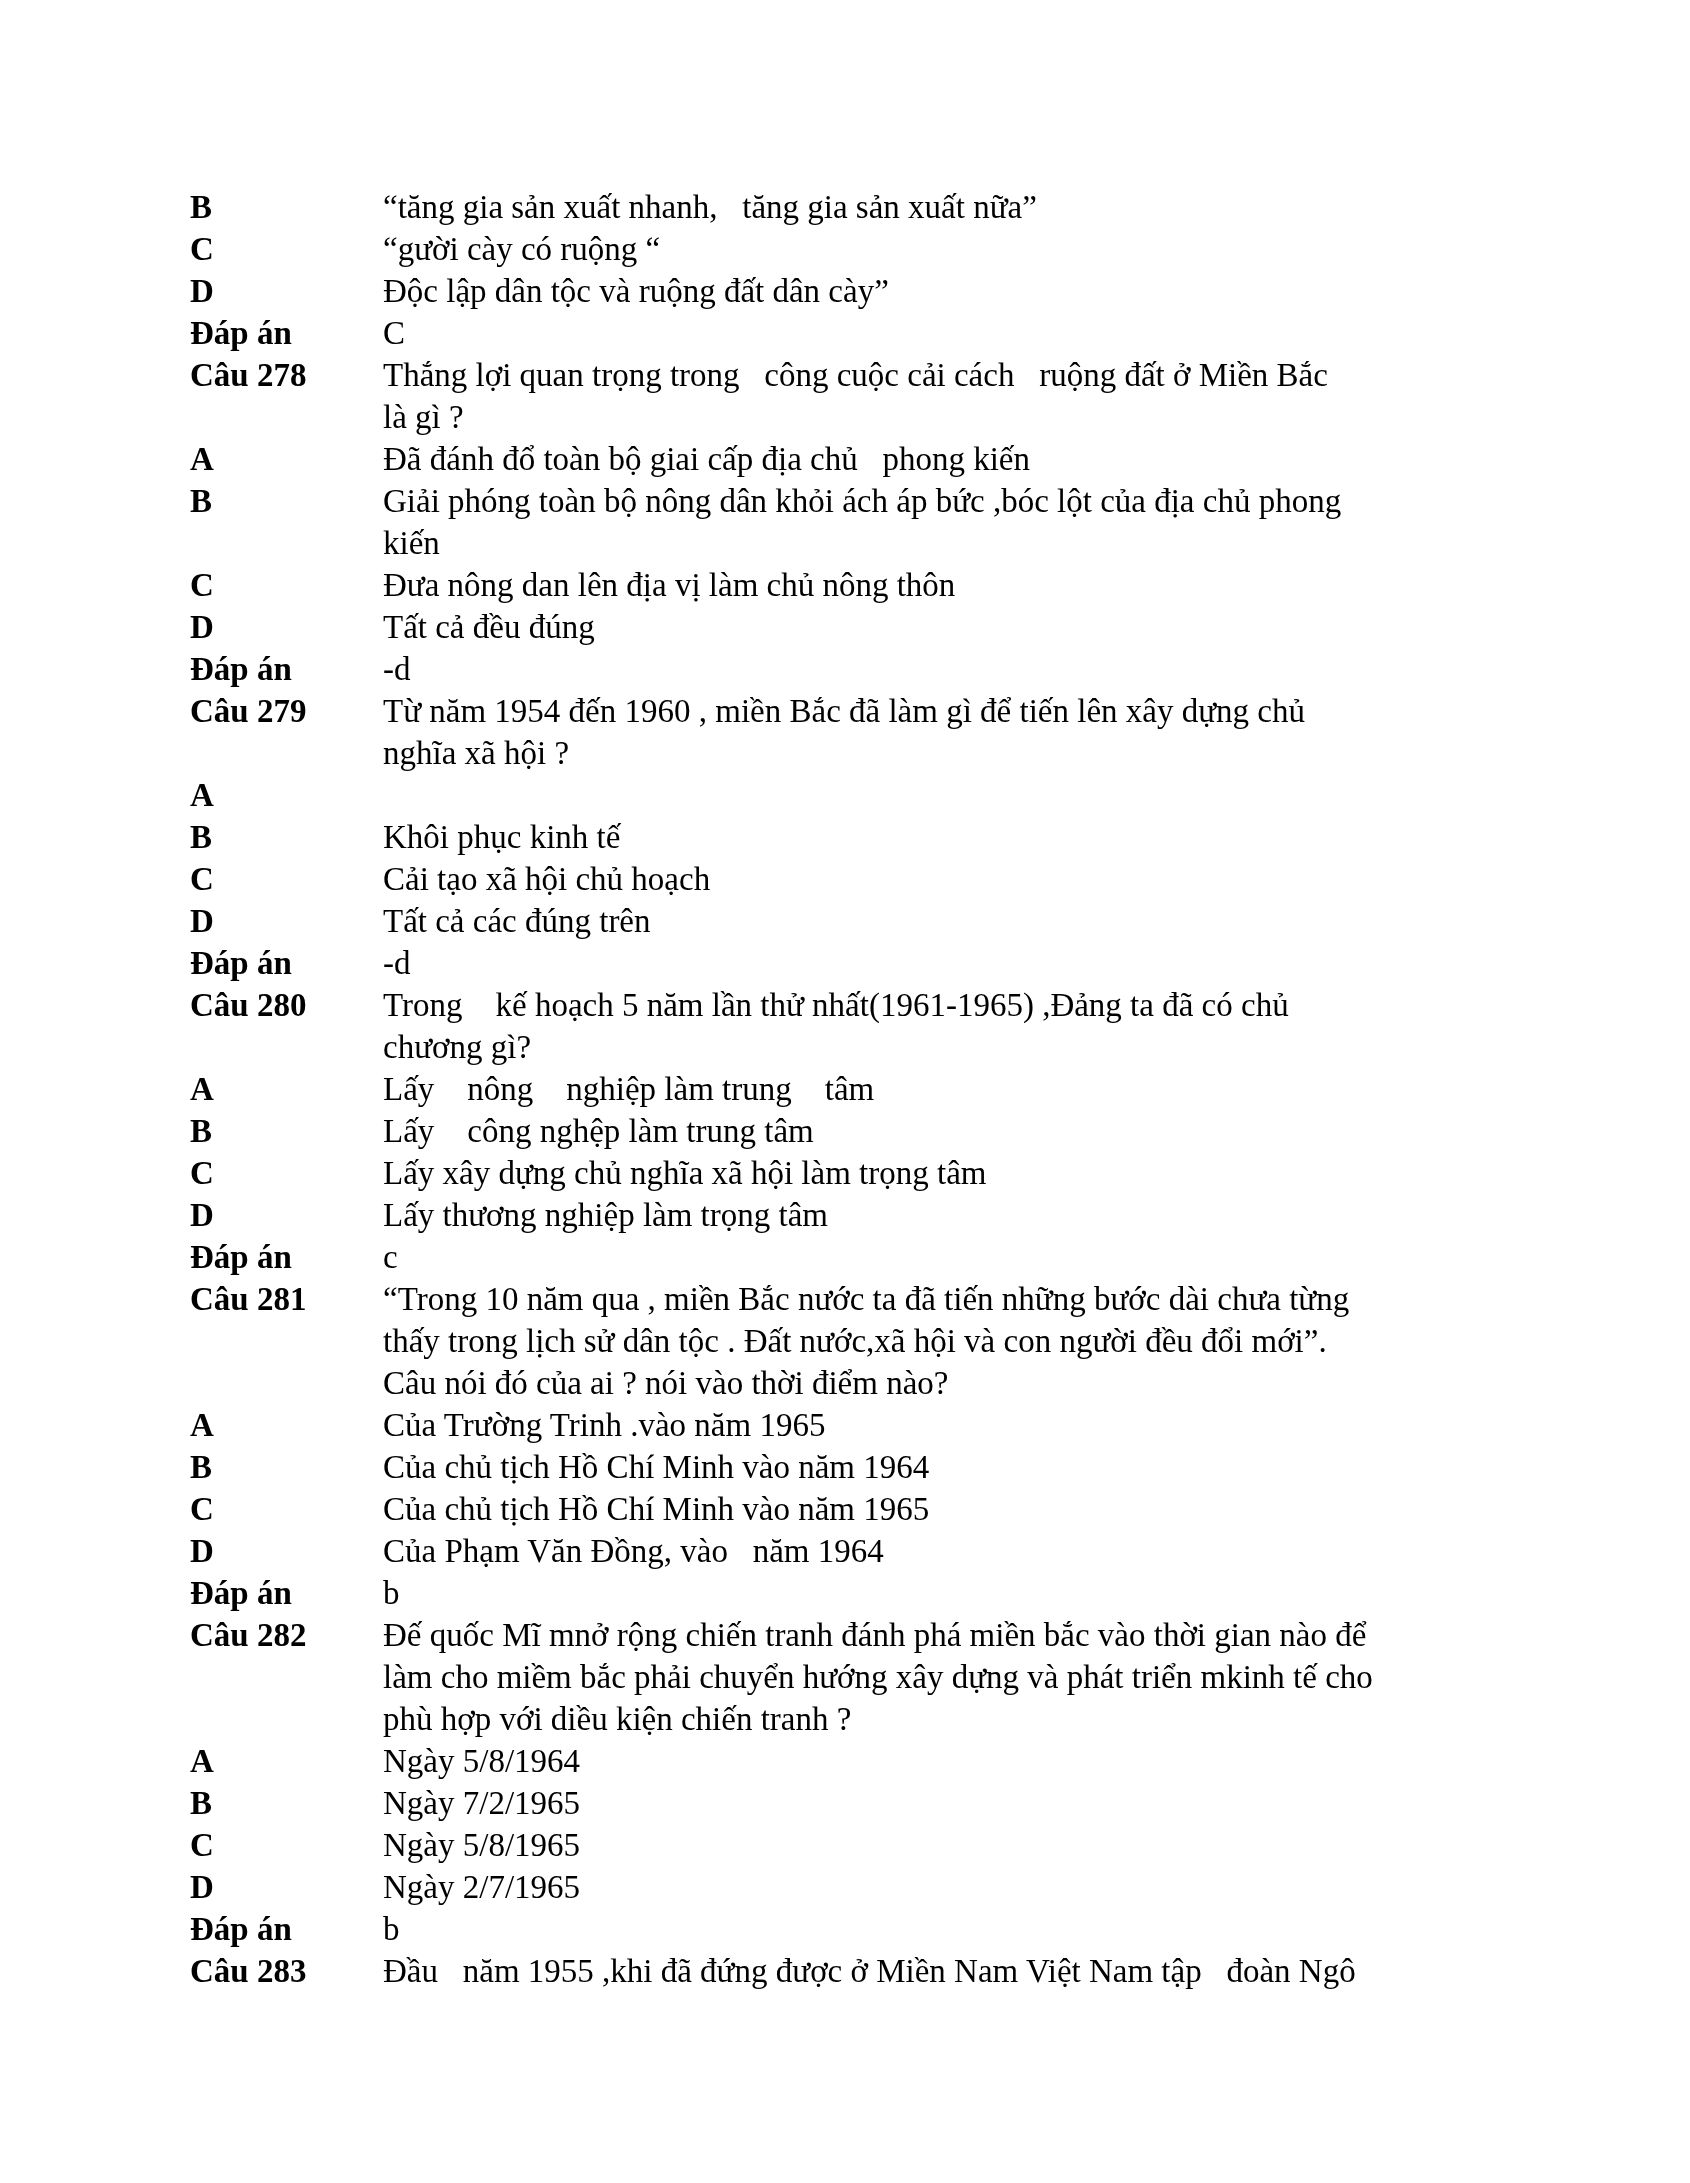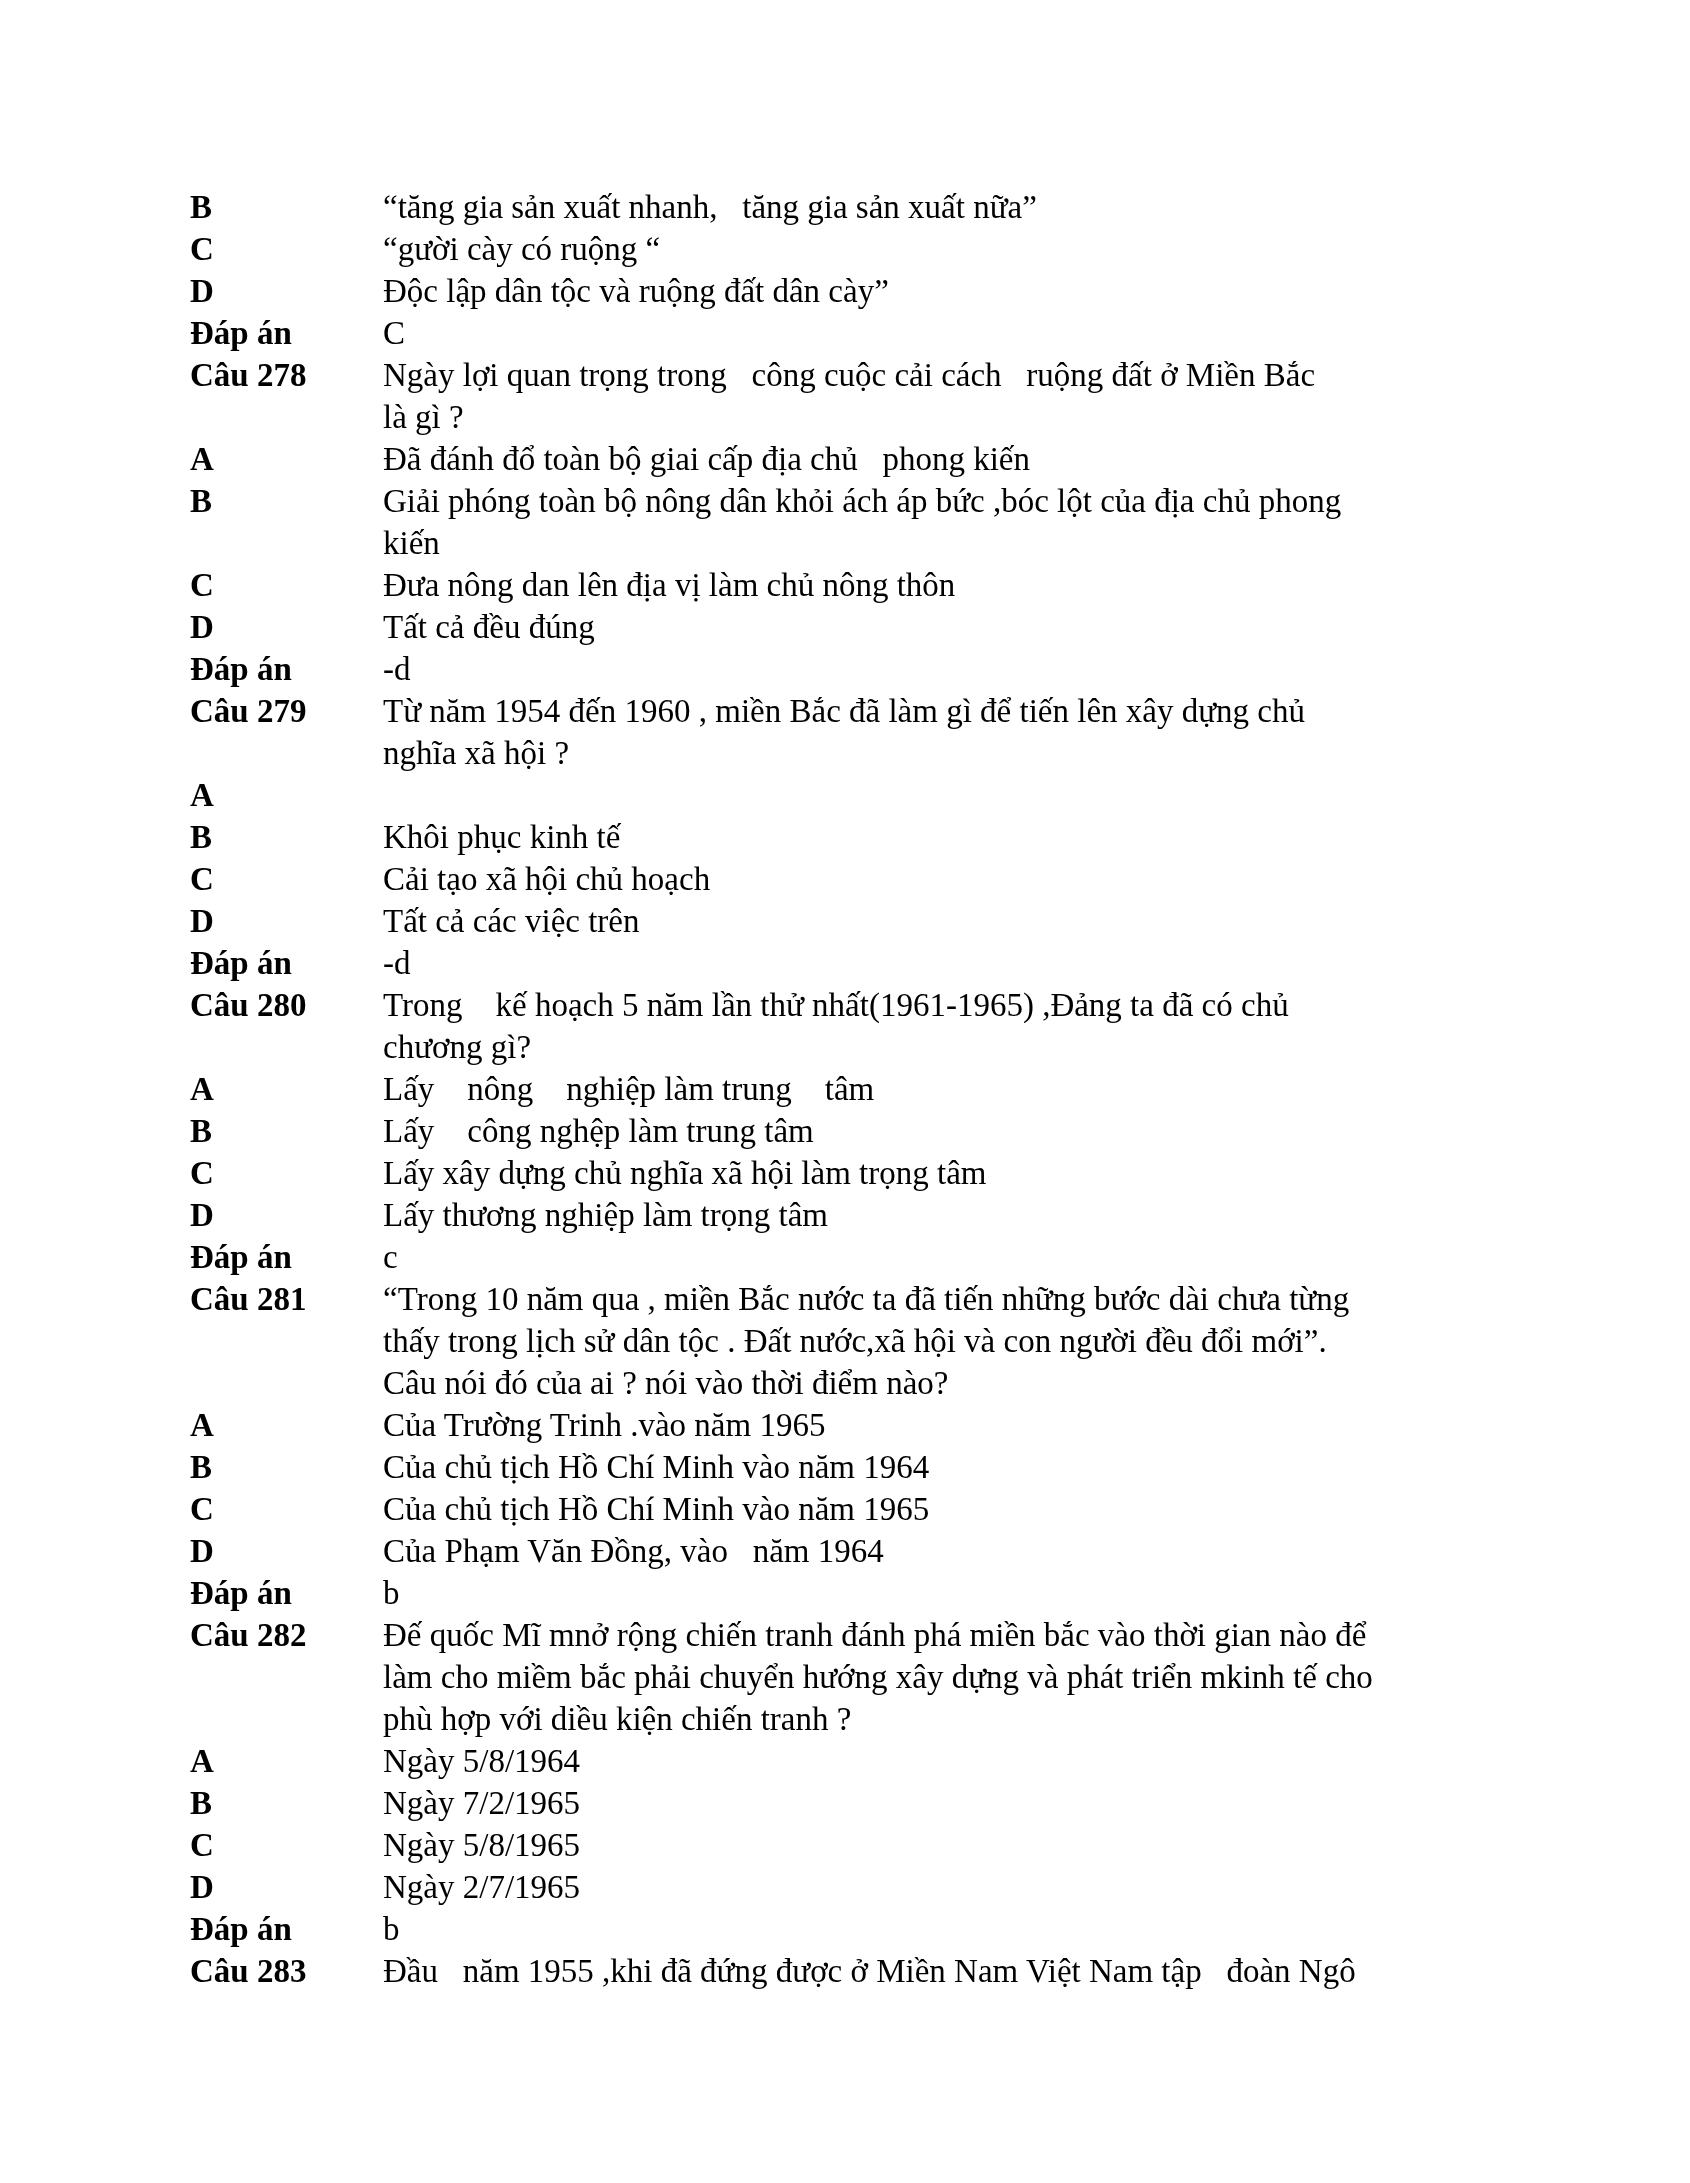--- a/index.html
+++ b/index.html
@@ -66,21 +66,21 @@
     </div>
     <div class="qa-row">
       <span class="label">Đáp án</span>
       <div class="content">
         <div class="line">C</div>
       </div>
     </div>
     <div class="qa-row">
       <span class="label">Câu 278</span>
       <div class="content">
-        <div class="line">Ngày lợi quan trọng trong   công cuộc cải cách   ruộng đất ở Miền Bắc</div>
+        <div class="line">Thắng lợi quan trọng trong   công cuộc cải cách   ruộng đất ở Miền Bắc</div>
         <div class="line">là gì ?</div>
       </div>
     </div>
     <div class="qa-row">
       <span class="label">A</span>
       <div class="content">
         <div class="line">Đã đánh đổ toàn bộ giai cấp địa chủ   phong kiến</div>
       </div>
     </div>
     <div class="qa-row">
@@ -126,21 +126,21 @@
     </div>
     <div class="qa-row">
       <span class="label">C</span>
       <div class="content">
         <div class="line">Cải tạo xã hội chủ hoạch</div>
       </div>
     </div>
     <div class="qa-row">
       <span class="label">D</span>
       <div class="content">
-        <div class="line">Tất cả các việc trên</div>
+        <div class="line">Tất cả các đúng trên</div>
       </div>
     </div>
     <div class="qa-row">
       <span class="label">Đáp án</span>
       <div class="content">
         <div class="line">-d</div>
       </div>
     </div>
     <div class="qa-row">
       <span class="label">Câu 280</span>

